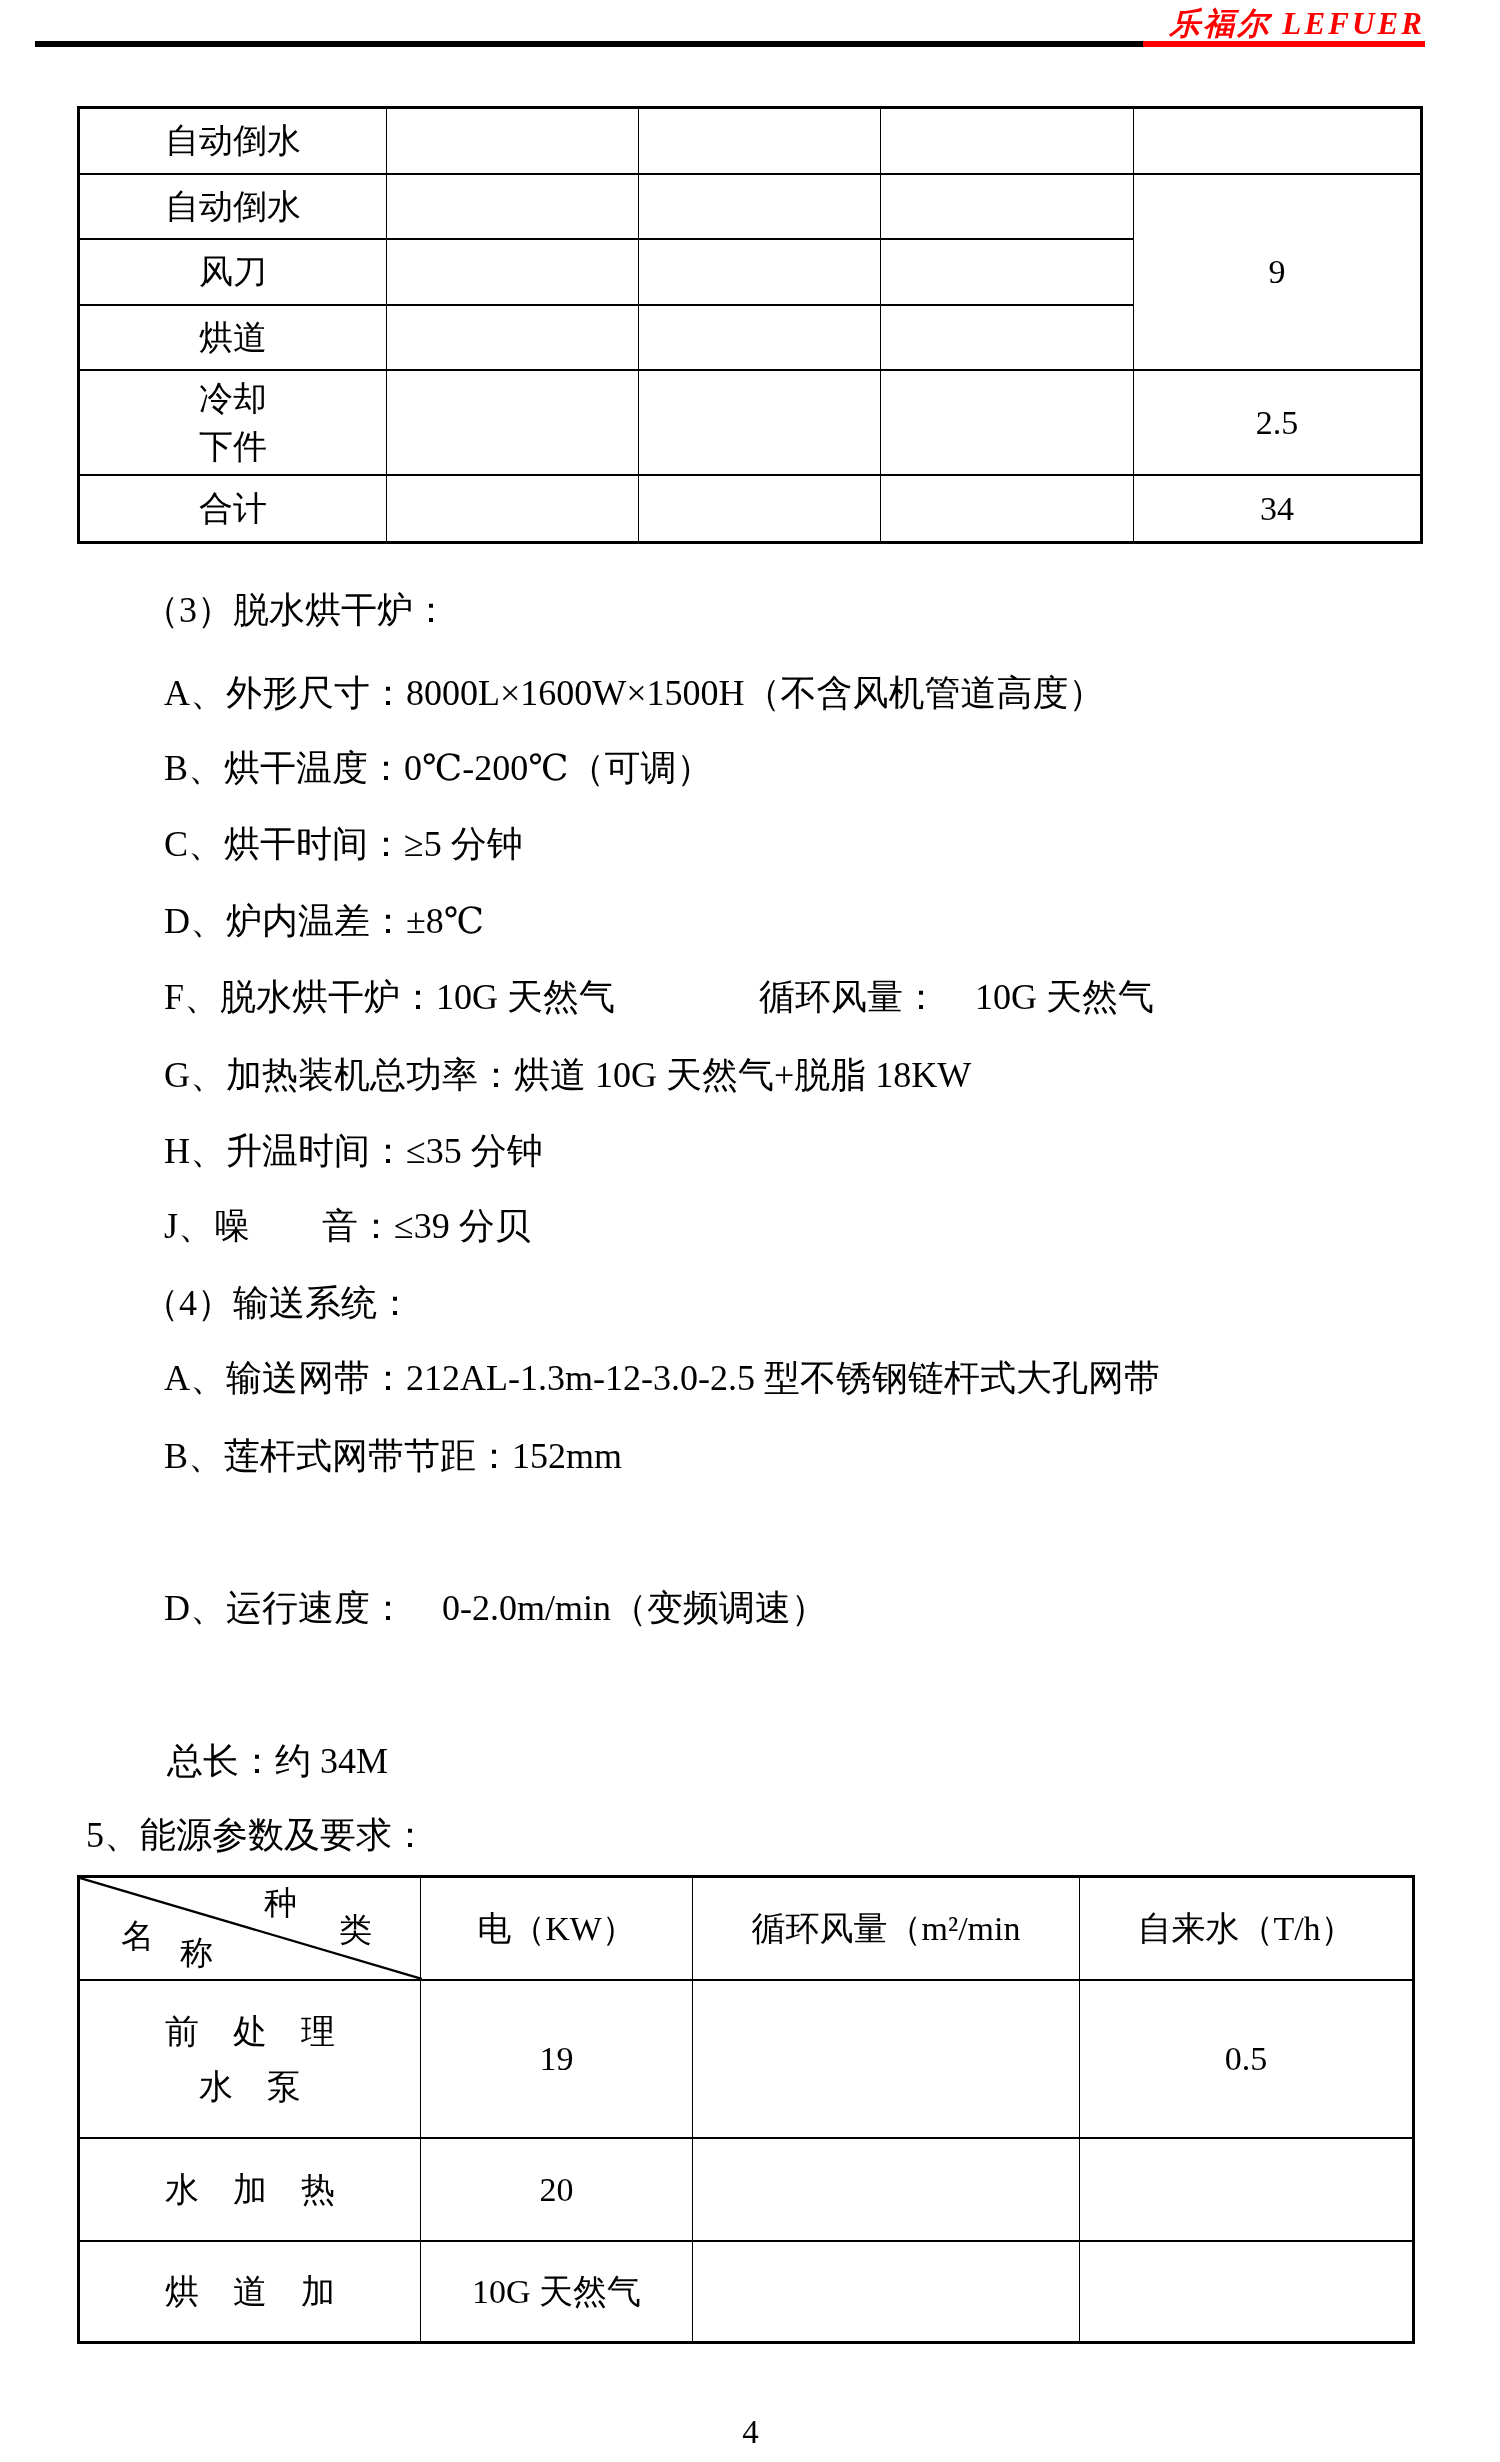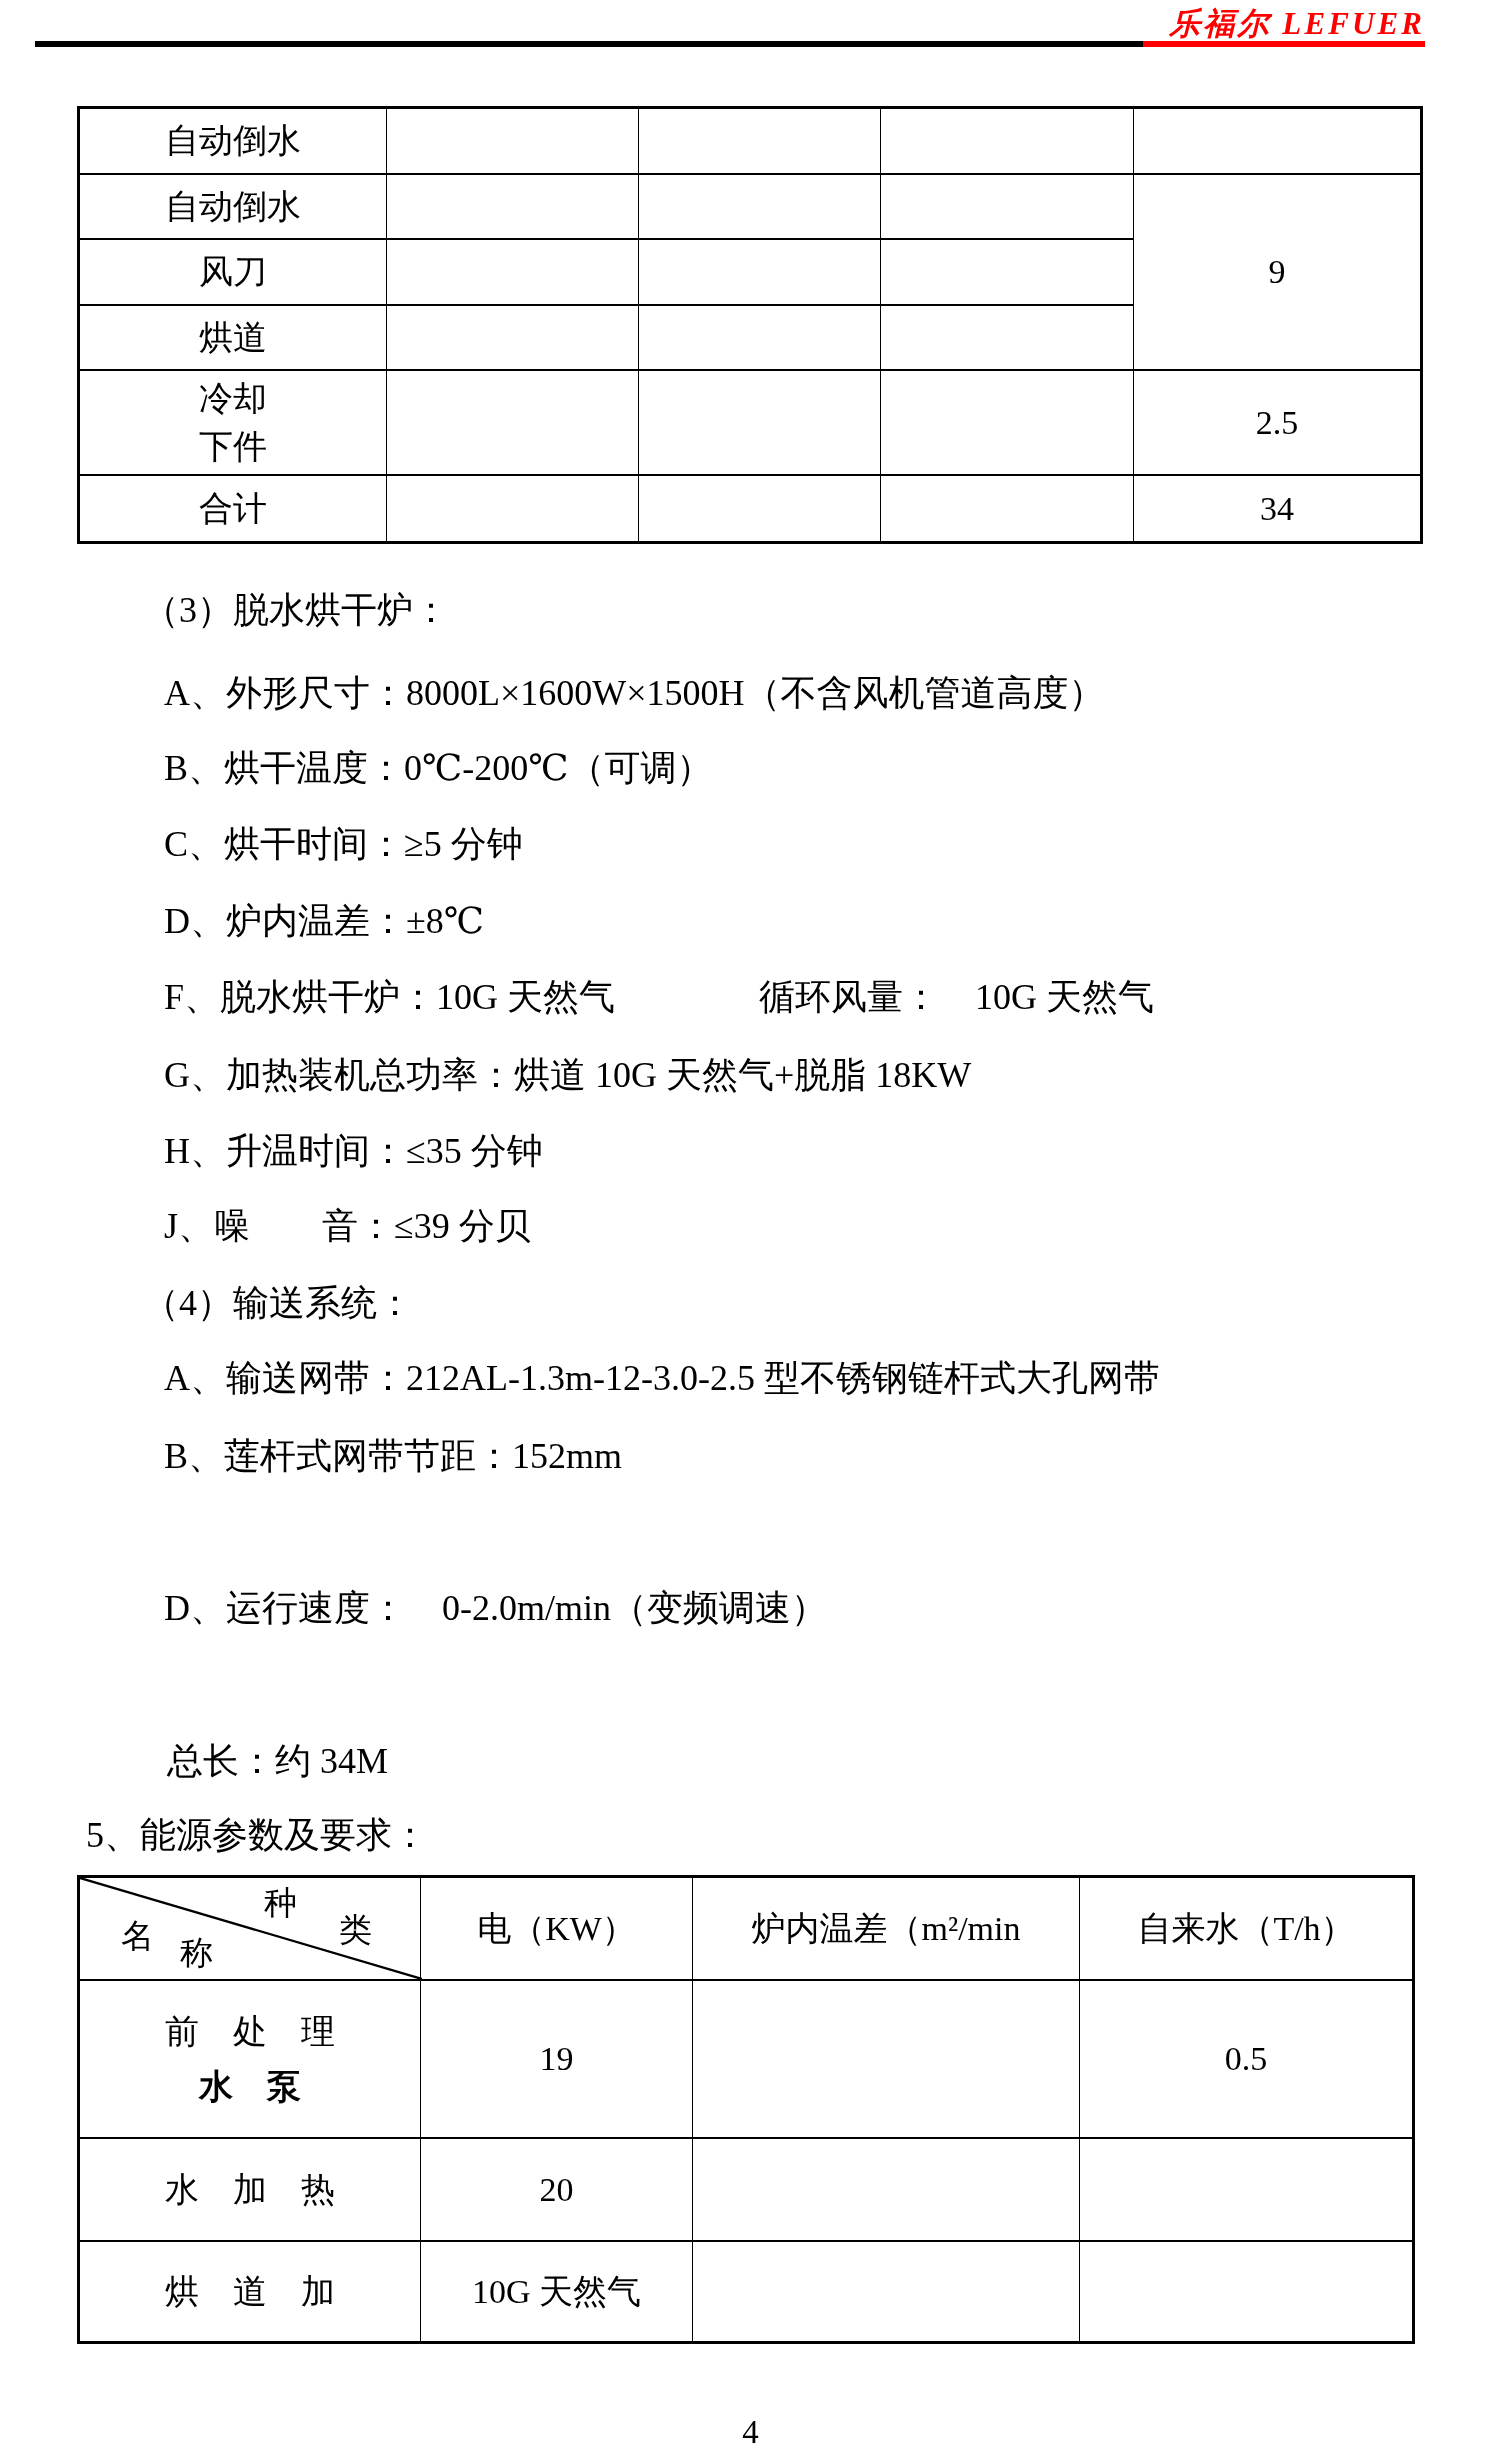--- a/index.html
+++ b/index.html
@@ -17,21 +17,21 @@
       text-align:center;vertical-align:middle;font-size:34px;line-height:1.1;padding:0;}
   .twoLine div{line-height:48px;}
   .corner{position:relative;padding:0;}
   .corner svg{position:absolute;left:0;top:0;display:block;}
   .ck{position:absolute;font-size:33px;line-height:1;}
   .ck-zhong{left:184px;top:9.4px;}
   .ck-lei{left:259px;top:36px;}
   .ck-ming{left:41px;top:42px;}
   .ck-cheng{left:100px;top:59px;}
   .nameTall div{line-height:36px;}
-  .nameTall div + div{margin-top:19px;font-weight:bold;}
+  .nameTall div + div{margin-top:19px;}
   .pageno{position:absolute;top:2414px;left:0;width:100%;text-align:center;font-size:33px;}
 </style>
 </head>
 <body>
 
 <div class="page">
 
   <div class="brand">乐福尔 LEFUER</div>
   <div class="rule-black"></div>
   <div class="rule-red"></div>
@@ -119,21 +119,21 @@
       <td style="height:101px" class="corner">
         <svg width="342" height="101" viewBox="0 0 437 129">
           <line x1="0" y1="0" x2="437" y2="129" stroke="#000" stroke-width="3"></line>
         </svg>
         <span class="ck ck-zhong">种</span>
         <span class="ck ck-lei">类</span>
         <span class="ck ck-ming">名</span>
         <span class="ck ck-cheng">称</span>
       </td>
       <td>电（KW）</td>
-      <td>炉内温差（m²/min</td>
+      <td>循环风量（m²/min</td>
       <td>自来水（T/h）</td>
     </tr>
     <tr>
       <td style="height:156px" class="nameTall">
         <div>前　处　理</div>
         <div>水　泵</div>
       </td>
       <td>19</td>
       <td></td>
       <td>0.5</td>

